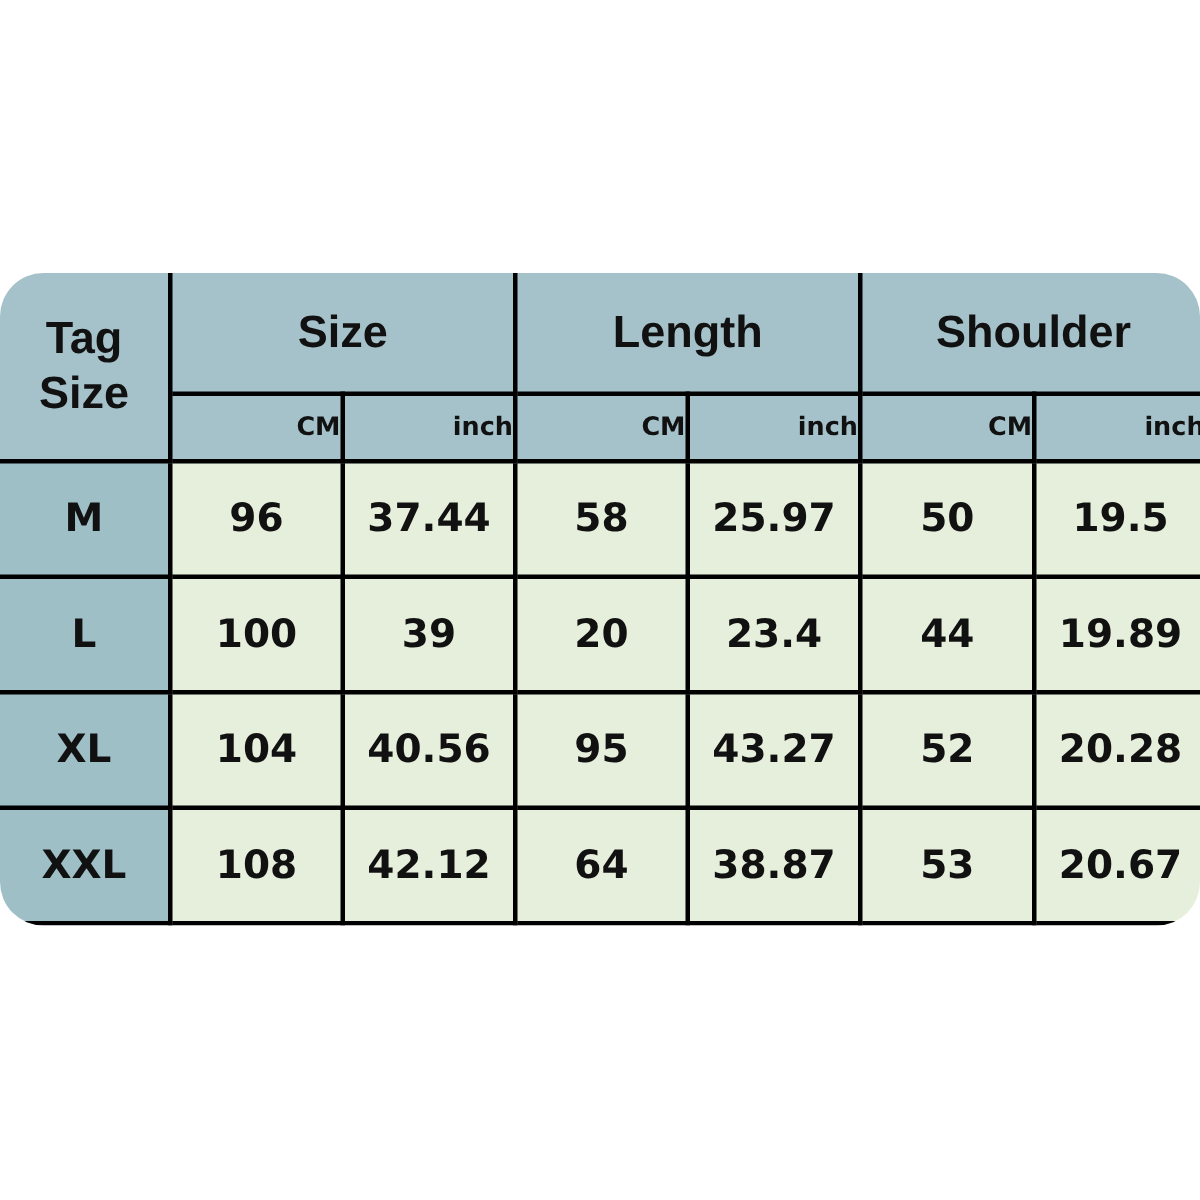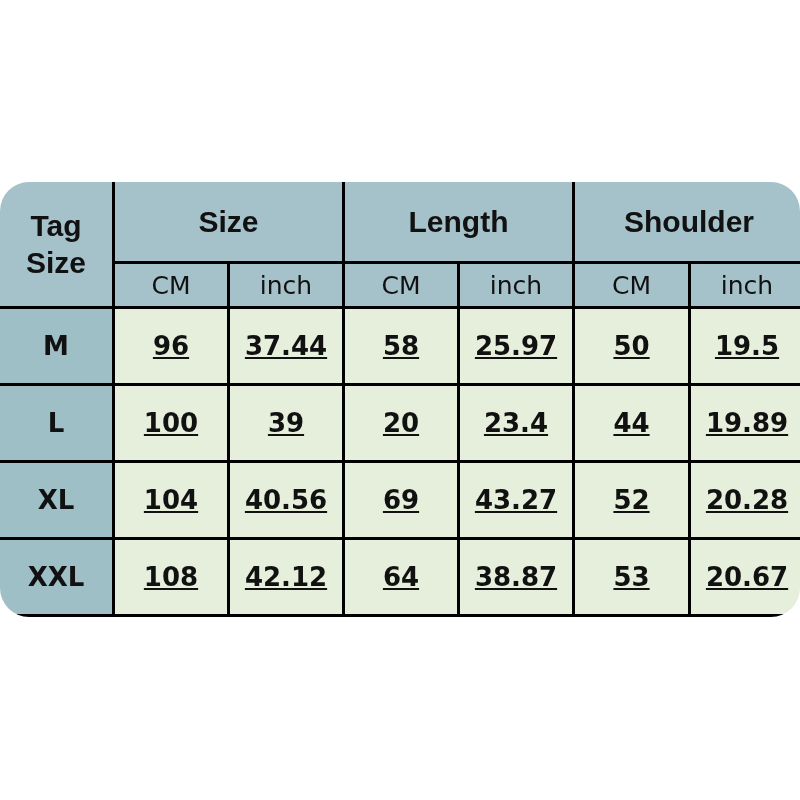--- a/index.html
+++ b/index.html
@@ -55,35 +55,35 @@
   }
   th.group {
     background: var(--header_bg, #a5c2ca);
     font-family: "Liberation Sans", sans-serif;
     font-weight: bold;
     font-size: 30px;
   }
   th.unit {
     background: var(--header_bg, #a5c2ca);
     font-family: "DejaVu Sans", sans-serif;
-    font-weight: normal;
-    font-size: 25px;
+    font-weight: bold;
+    font-size: 17px;
+    text-align: right;
   }
   th.size {
     background: var(--label_bg, #9fbfc7);
     font-family: "DejaVu Sans", sans-serif;
     font-weight: bold;
     font-size: 26px;
   }
   td.val {
     background: var(--cell_bg, #e5efdb);
     font-family: "DejaVu Sans", sans-serif;
     font-weight: bold;
     font-size: 26px;
-    text-decoration: underline;
   }
 </style>
 </head>
 <body>
 
 <div class="page">
   <div class="table-clip">
     <table class="size-chart">
       <colgroup>
         <col style="width:115px">
@@ -127,21 +127,21 @@
           <td class="val">39</td>
           <td class="val">20</td>
           <td class="val">23.4</td>
           <td class="val">44</td>
           <td class="val">19.89</td>
         </tr>
         <tr>
           <th class="size">XL</th>
           <td class="val">104</td>
           <td class="val">40.56</td>
-          <td class="val">69</td>
+          <td class="val">95</td>
           <td class="val">43.27</td>
           <td class="val">52</td>
           <td class="val">20.28</td>
         </tr>
         <tr>
           <th class="size">XXL</th>
           <td class="val">108</td>
           <td class="val">42.12</td>
           <td class="val">64</td>
           <td class="val">38.87</td>

